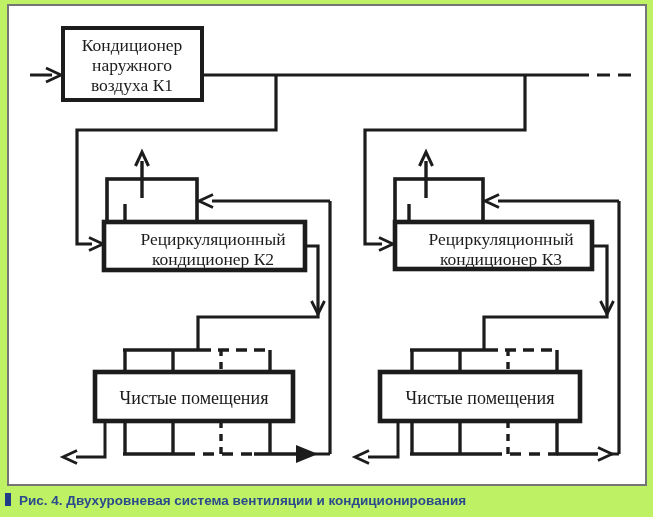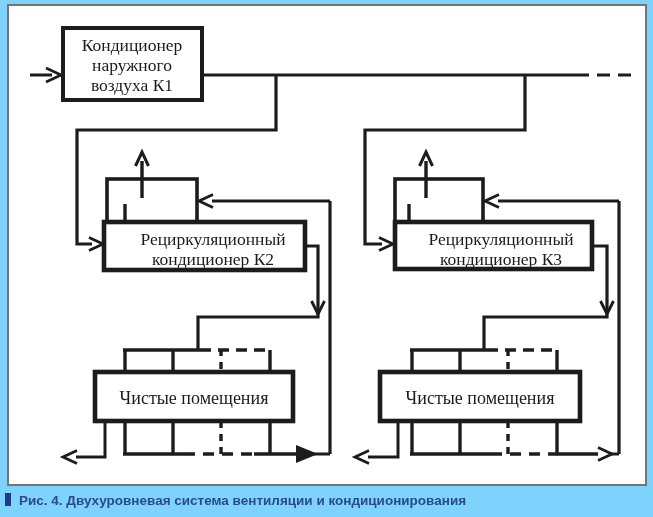--- a/index.html
+++ b/index.html
@@ -4,21 +4,21 @@
 <style>
   html, body {
     margin: 0;
     padding: 0;
     background: #ffffff;
   }
   .stage {
     position: relative;
     width: 653px;
     height: 517px;
-    background: #7dd3fc;
+    background: #bef264;
     overflow: hidden;
     font-family: "Liberation Serif", serif;
   }
   .diagram-svg {
     position: absolute;
     left: 0;
     top: 0;
   }
   .diagram-svg text {
     fill: #1c1c1c;

